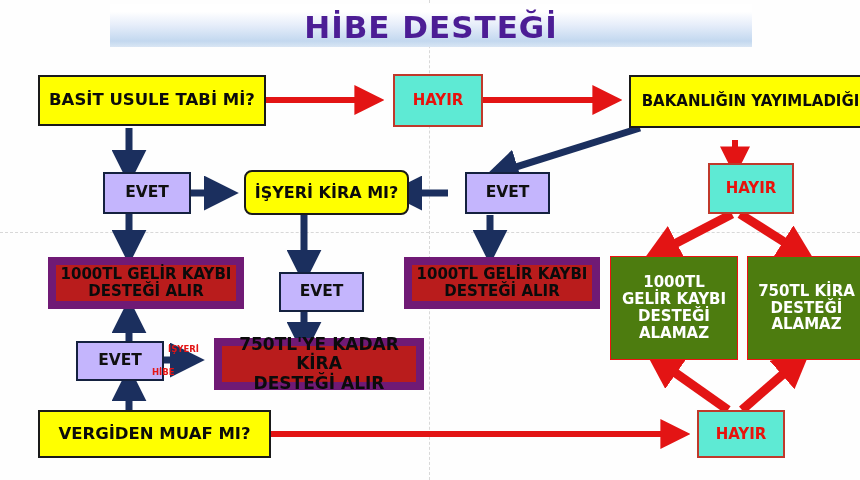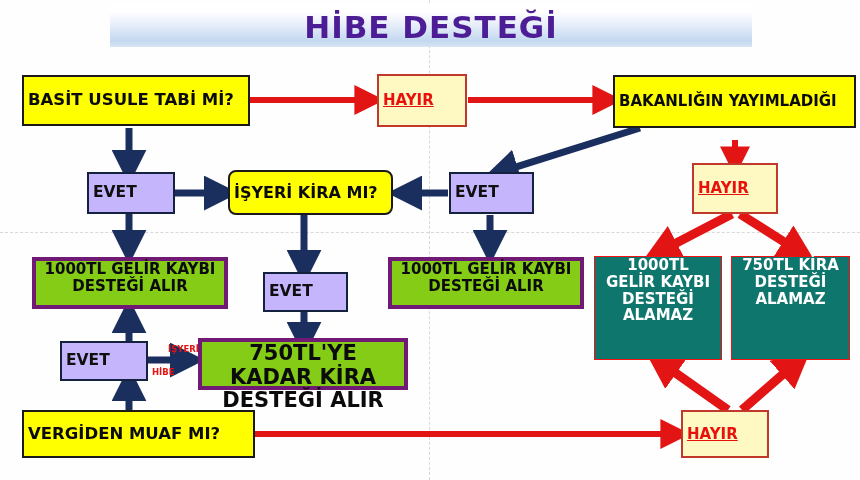--- a/index.html
+++ b/index.html
@@ -24,31 +24,32 @@
     position:absolute;left:110px;top:5px;width:642px;height:43px;
     display:flex;align-items:center;justify-content:center;
     font-size:31px;font-weight:bold;color:#4c1d95;letter-spacing:1px;
     font-family:"DejaVu Sans", sans-serif;
     white-space:nowrap;
   }
 
   
   .node{
     position:absolute;box-sizing:border-box;
-    display:flex;align-items:center;
+    display:flex;align-items:center;justify-content:center;
     text-align:center;font-weight:bold;line-height:1.12;
     font-family:"DejaVu Sans", sans-serif;
+    margin-left:16px;
   }
   .node span{display:block;padding:0 4px;}
 
   .yellow{background:#ffff00;border:2px solid #1a1a1a;color:#0b0b0b;}
   .white-navy{background:#c4b5fd;border:2px solid #14213f;color:#101010;}
-  .white-red{background:#fef9c3;border:2px solid #c0392b;color:#e8120c;text-decoration:underline;}
-  .green{background:#84cc16;border:4px solid #701a75;color:#0b0b0b;}
-  .red-solid{background:#0f766e;border:1px solid #ee1212;color:#ffffff;}
+  .white-red{background:#5eead4;border:2px solid #c0392b;color:#e8120c;}
+  .green{background:#b91c1c;border:8px solid #701a75;color:#0b0b0b;}
+  .red-solid{background:#4d7c0f;border:1px solid #ee1212;color:#ffffff;}
 
   
   .edge-label{
     position:absolute;color:#e31414;font-weight:bold;font-size:8.5px;
     font-family:"DejaVu Sans", sans-serif;letter-spacing:0px;white-space:nowrap;
   }
 
   svg.arrows{position:absolute;left:0;top:0;width:860px;height:480px;pointer-events:none;}
 </style>
 </head>
@@ -159,21 +160,21 @@
     <span>ALAMAZ</span>
   </div>
 
   <div class="node white-navy" style="left:60px;top:341px;width:88px;height:40px;font-size:15.5px;">
     <span>EVET</span>
   </div>
 
   <div class="edge-label" style="left:152px;top:344px;padding-left:16px;">İŞYERİ</div>
   <div class="edge-label" style="left:152px;top:367px;">HİBE</div>
 
-  <div class="node green" style="left:198px;top:338px;width:210px;height:52px;font-size:21px;flex-direction:column;">
+  <div class="node green" style="left:198px;top:338px;width:210px;height:52px;font-size:17px;flex-direction:column;">
     <span>750TL'YE KADAR KİRA</span>
     <span>DESTEĞİ ALIR</span>
   </div>
 
   <div class="node yellow" style="left:22px;top:410px;width:233px;height:48px;font-size:16.5px;">
     <span>VERGİDEN MUAF MI?</span>
   </div>
 
   <div class="node white-red" style="left:681px;top:410px;width:88px;height:48px;font-size:15px;">
     <span>HAYIR</span>

